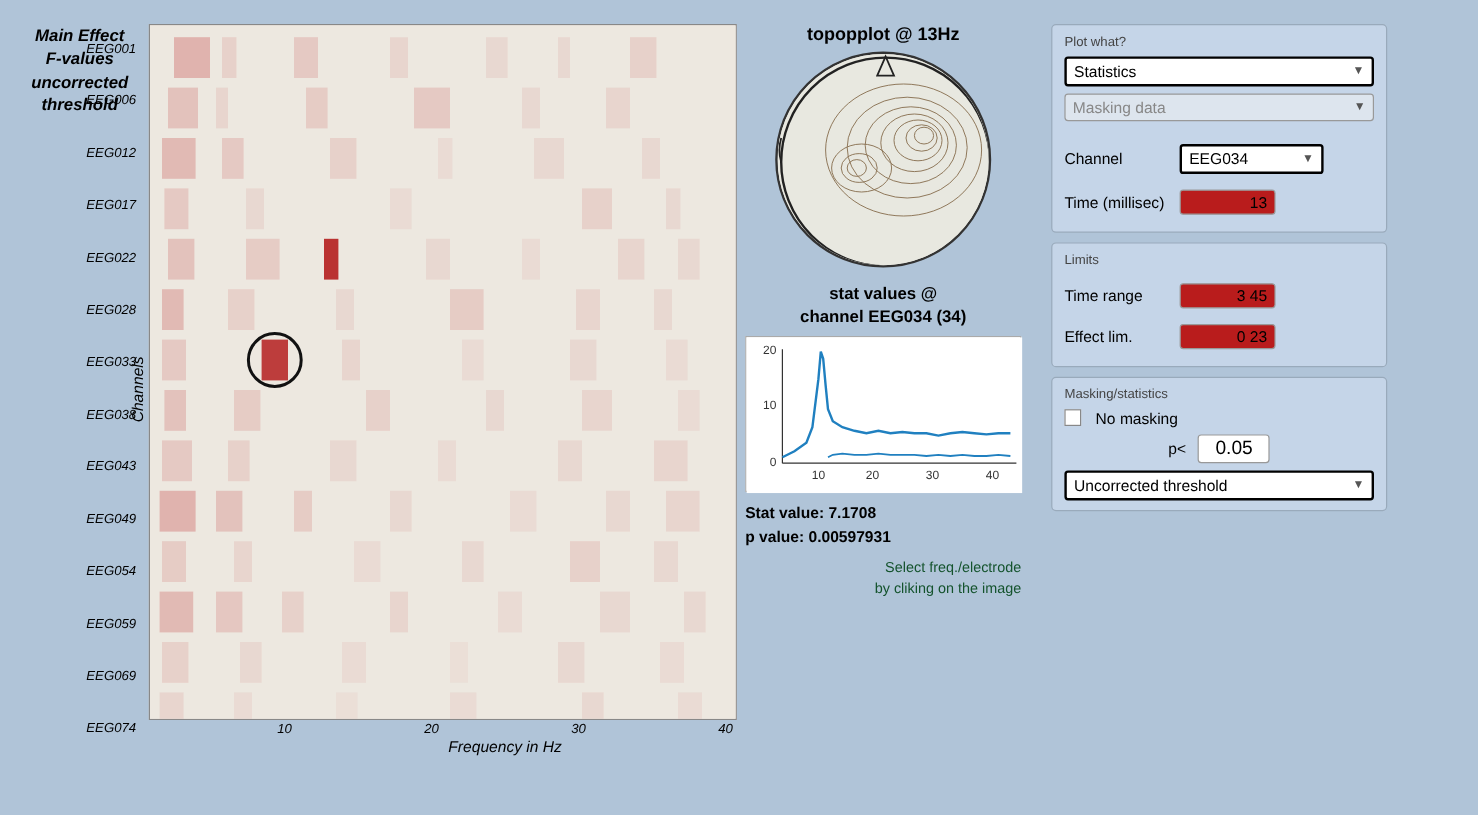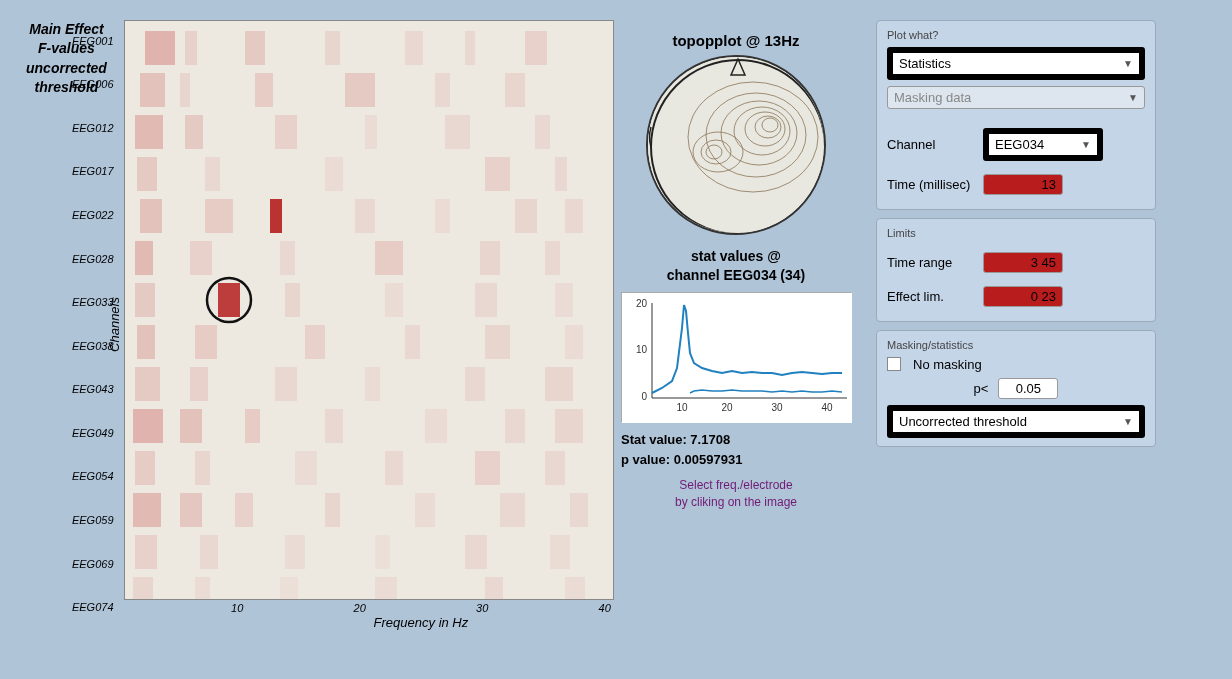--- a/index.html
+++ b/index.html
@@ -104,21 +104,20 @@
       width: 490px;
       height: 580px;
     }
     
     .middle-section {
       display: flex;
       flex-direction: column;
       align-items: center;
       width: 260px;
       flex-shrink: 0;
-      margin-top: 12px;
     }
     .topo-title {
       font-weight: bold;
       font-size: 15px;
       margin-bottom: 6px;
       text-align: center;
     }
     .topo-plot {
       width: 180px;
       height: 180px;
@@ -156,23 +155,23 @@
       font-size: 13px;
       font-weight: bold;
       line-height: 1.6;
       text-align: left;
       width: 230px;
     }
     .stat-info-hint {
       margin-top: 6px;
       font-size: 12px;
       line-height: 1.4;
-      text-align: center;
+      text-align: right;
       width: 230px;
-      color: #701a75;
+      color: #14532d;
     }
     
     .controls-section {
       display: flex;
       flex-direction: column;
       gap: 8px;
       width: 280px;
       flex-shrink: 0;
     }
     .control-panel {
@@ -195,21 +194,21 @@
       margin-top: 13px;
     }
     .control-label {
       font-size: 13px;
       min-width: 90px;
     }
     .control-dropdown {
       flex: 1;
       padding: 3px 6px;
       background: white;
-      border: 6px solid #000000;
+      border: 2px solid #000000;
       border-radius: 3px;
       font-size: 13px;
       display: flex;
       align-items: center;
       justify-content: space-between;
       cursor: pointer;
     }
     .control-dropdown-arrow {
       font-size: 10px;
       color: #555;
@@ -259,21 +258,21 @@
       justify-content: center;
     }
     .p-label {
       font-size: 13px;
     }
     .p-input {
       border: 1px solid #999;
       background: white;
       border-radius: 3px;
       padding: 2px 6px;
-      font-size: 13px;
+      font-size: 16px;
       width: 60px;
       text-align: center;
     }
   </style>
 </head>
 <body>
 
 <div class="main-container">
 
   <div class="heatmap-section">

